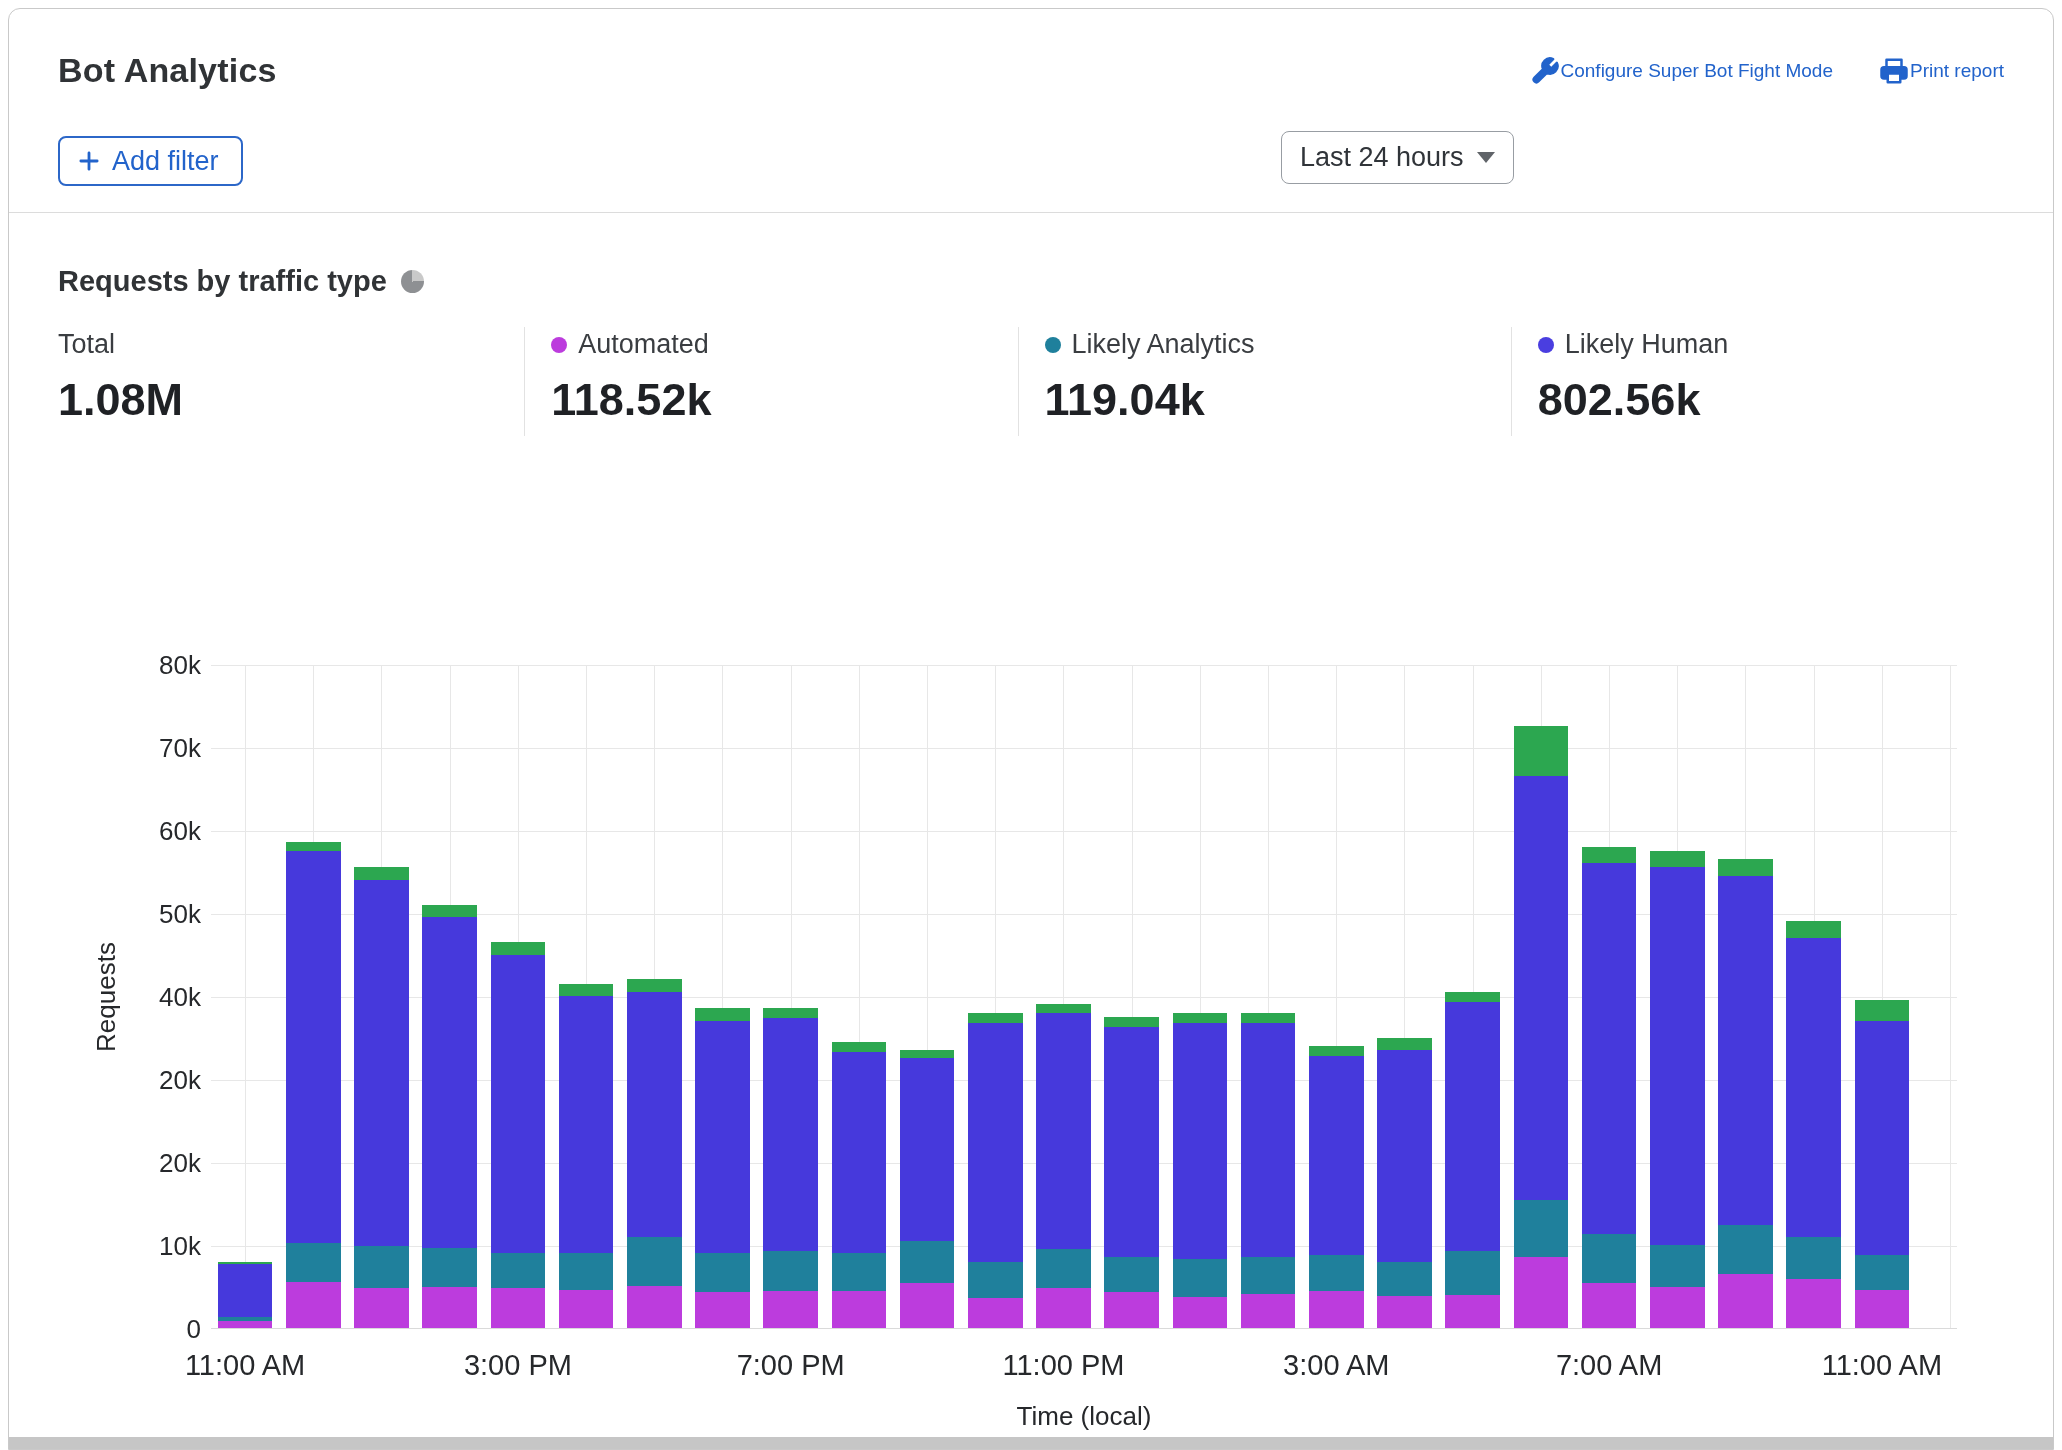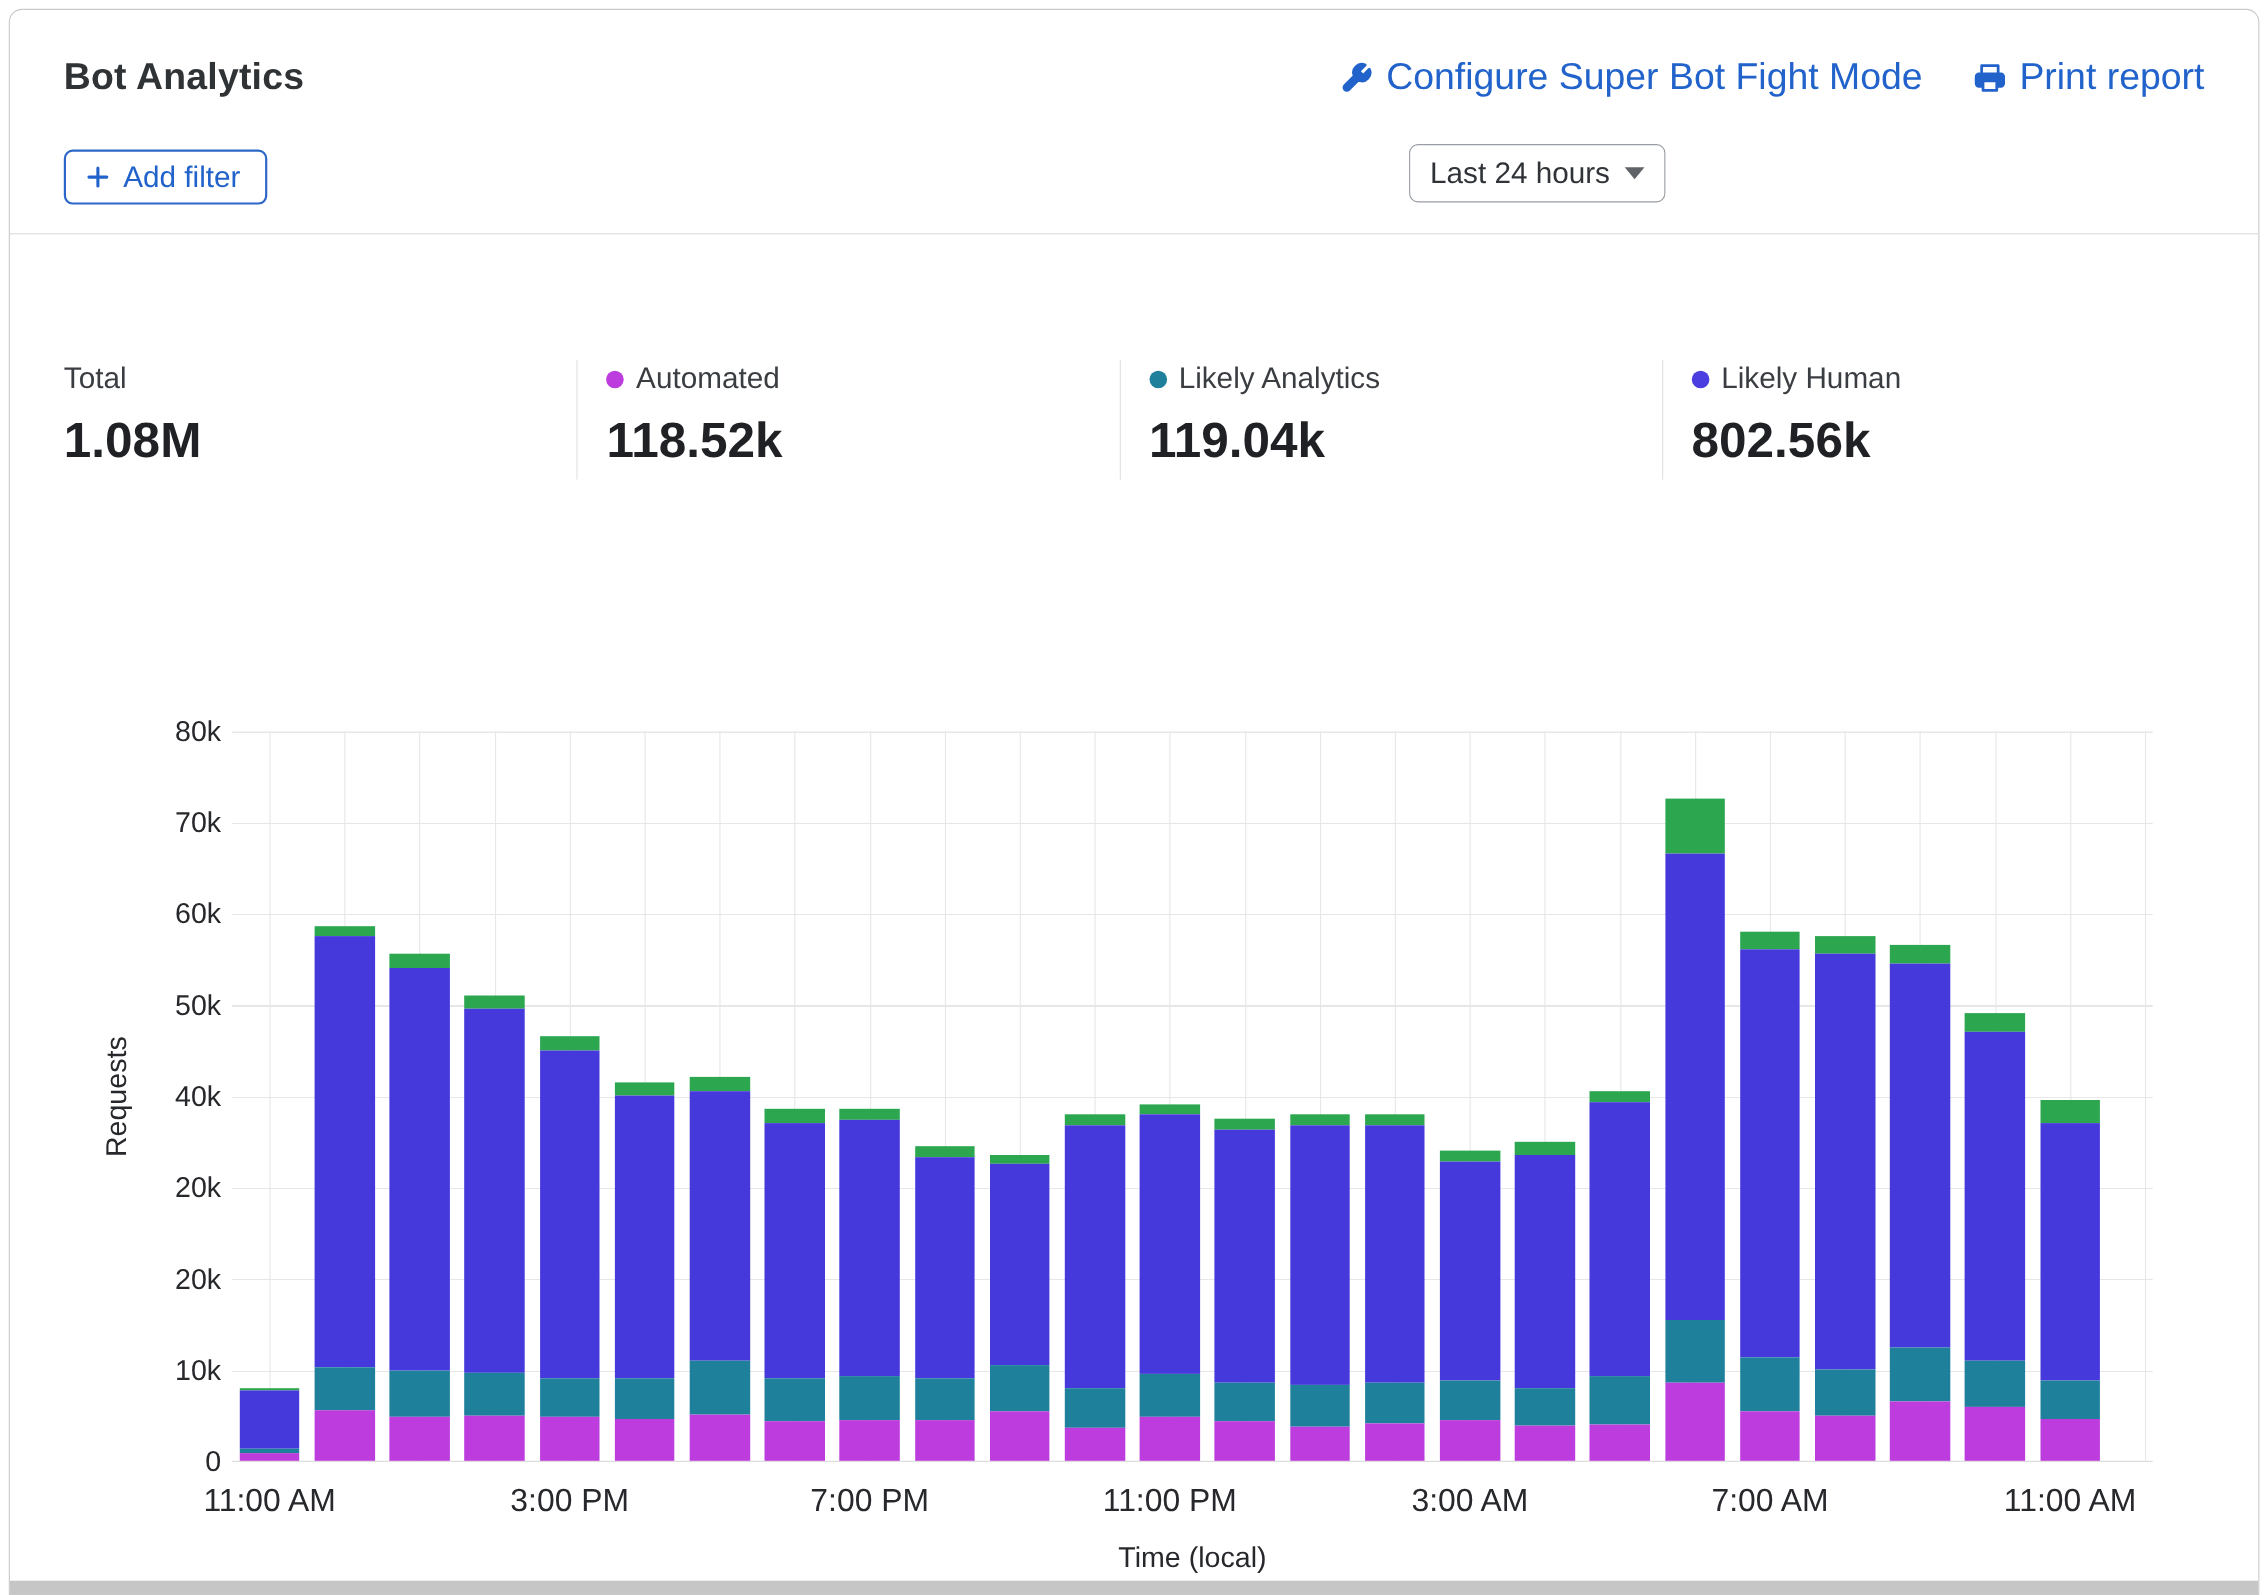--- a/index.html
+++ b/index.html
@@ -5,21 +5,21 @@
   * { margin:0; padding:0; box-sizing:border-box; }
   html,body { width:2062px; height:1450px; background:#fff; font-family:"Liberation Sans", sans-serif; }
   .card { position:absolute; left:8px; top:8px; width:2046px; height:1442px; background:#fff;
           border:1px solid #c9c9c9; border-radius:12px 12px 0 0; overflow:hidden; }
   .bottom-band { position:absolute; left:0; top:1428px; width:100%; height:14px; background:#c6c6c6; }
 
   
   .header-top { position:absolute; left:49px; right:49px; top:42px; display:flex; justify-content:space-between; align-items:center; }
   .page-title { font-size:34px; font-weight:700; color:#303336; letter-spacing:.2px; }
   .header-links { display:flex; align-items:center; gap:46px; }
-  .hlink { display:flex; align-items:center; gap:12px; color:#2263cb; font-size:34px; cursor:pointer; text-decoration:none; }
+  .hlink { display:flex; align-items:center; gap:1px; color:#2263cb; font-size:19px; cursor:pointer; text-decoration:none; }
   .hlink svg { width:30px; height:30px; }
 
   .add-filter { position:absolute; left:49px; top:127px; height:50px; display:inline-flex; align-items:center; gap:10px;
                 background:#fff; border:2px solid #2c67c8; border-radius:8px; color:#2263cb; font-size:27px;
                 padding:0 22px 0 16px; cursor:pointer; font-family:inherit; }
   .add-filter svg { width:26px; height:26px; }
 
   .select { position:absolute; left:1272px; top:122px; width:233px; height:53px; border:1px solid #989da3; border-radius:8px;
             display:flex; align-items:center; justify-content:space-between; padding:0 18px; font-size:27px; color:#303439; cursor:pointer; background:#fff; }
   .caret { width:0; height:0; border-left:9px solid transparent; border-right:9px solid transparent; border-top:11px solid #606469; }
@@ -85,20 +85,24 @@
     <span>Add filter</span>
   </button>
 
   <div class="select">
     <span>Last 24 hours</span>
     <span class="caret"></span>
   </div>
 
   <div class="divider"></div>
 
+  <div class="section-row">
+    <h2 class="section-title">Requests by traffic type</h2>
+    <span class="pie-icon"></span>
+  </div>
 
   <div class="stats">
     <div class="stat">
       <div class="stat-label-row">
           <span>Total</span>
         </div>
       <div class="stat-value">1.08M</div>
     </div>
     <div class="stat">
       <div class="stat-label-row">

